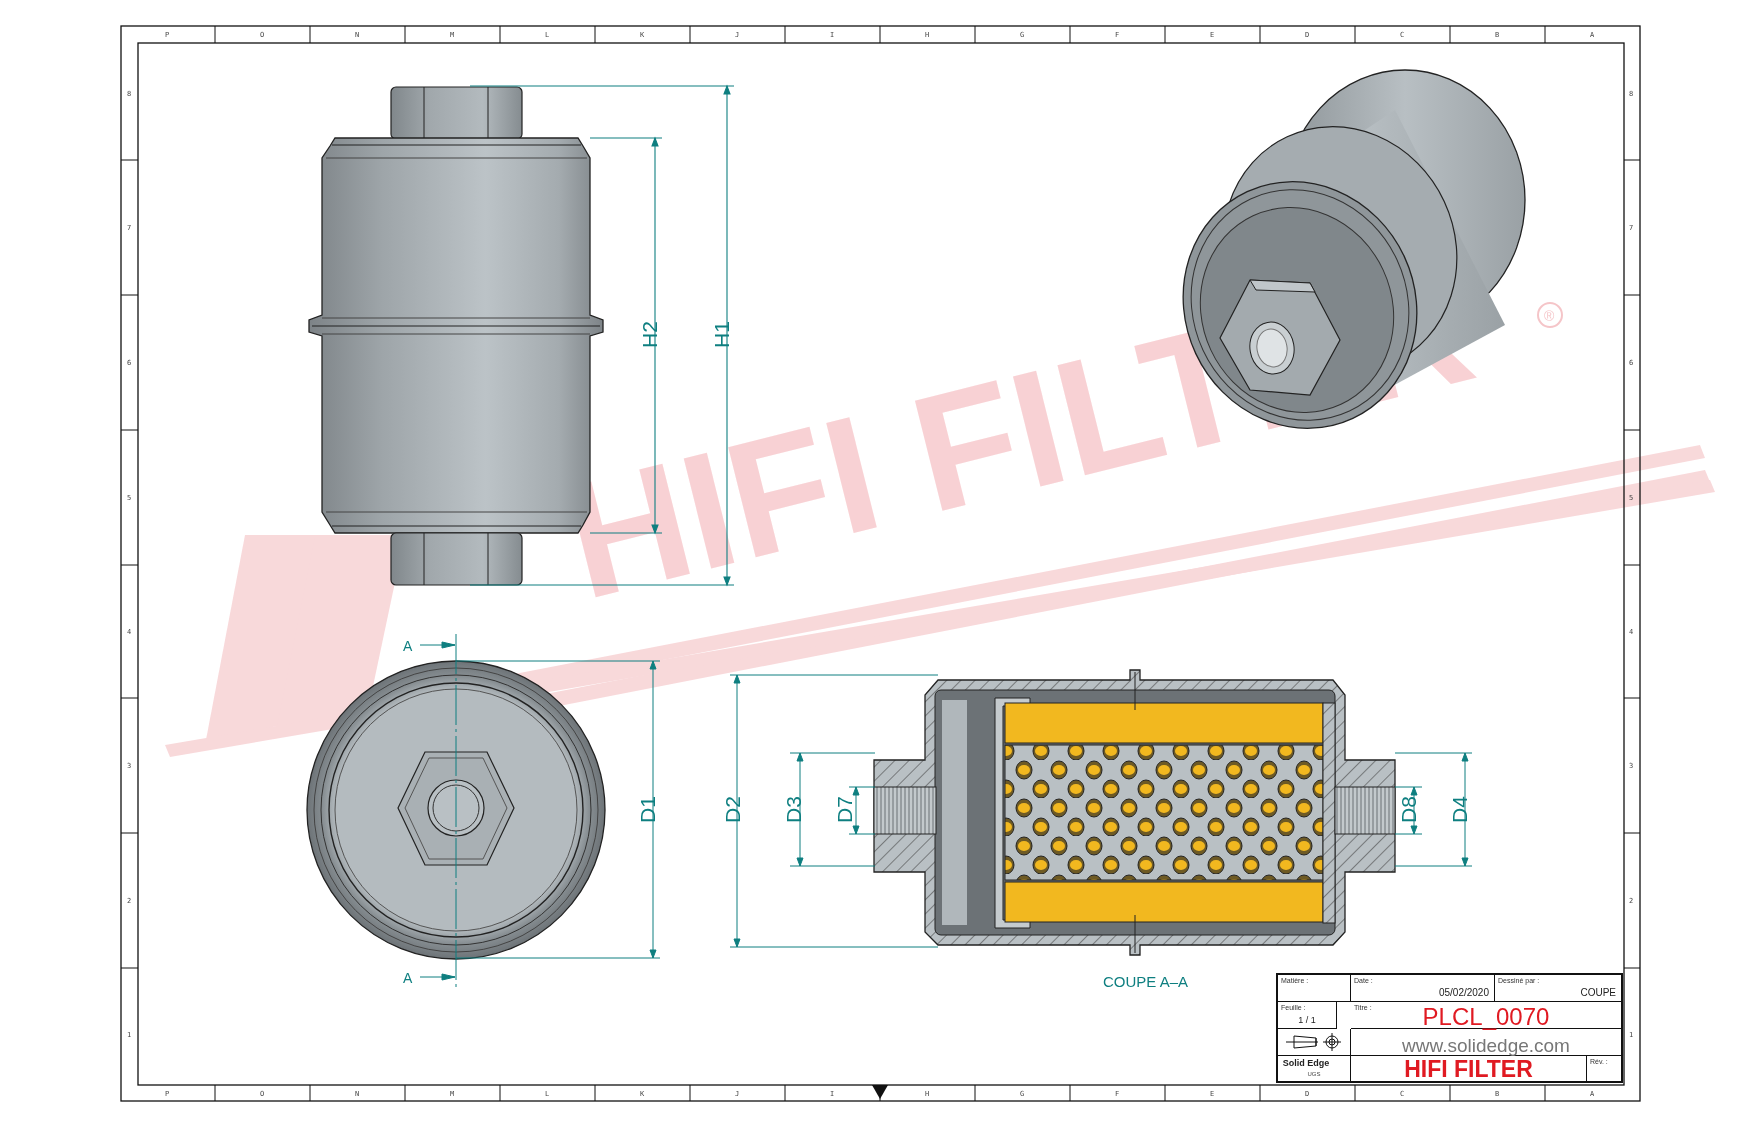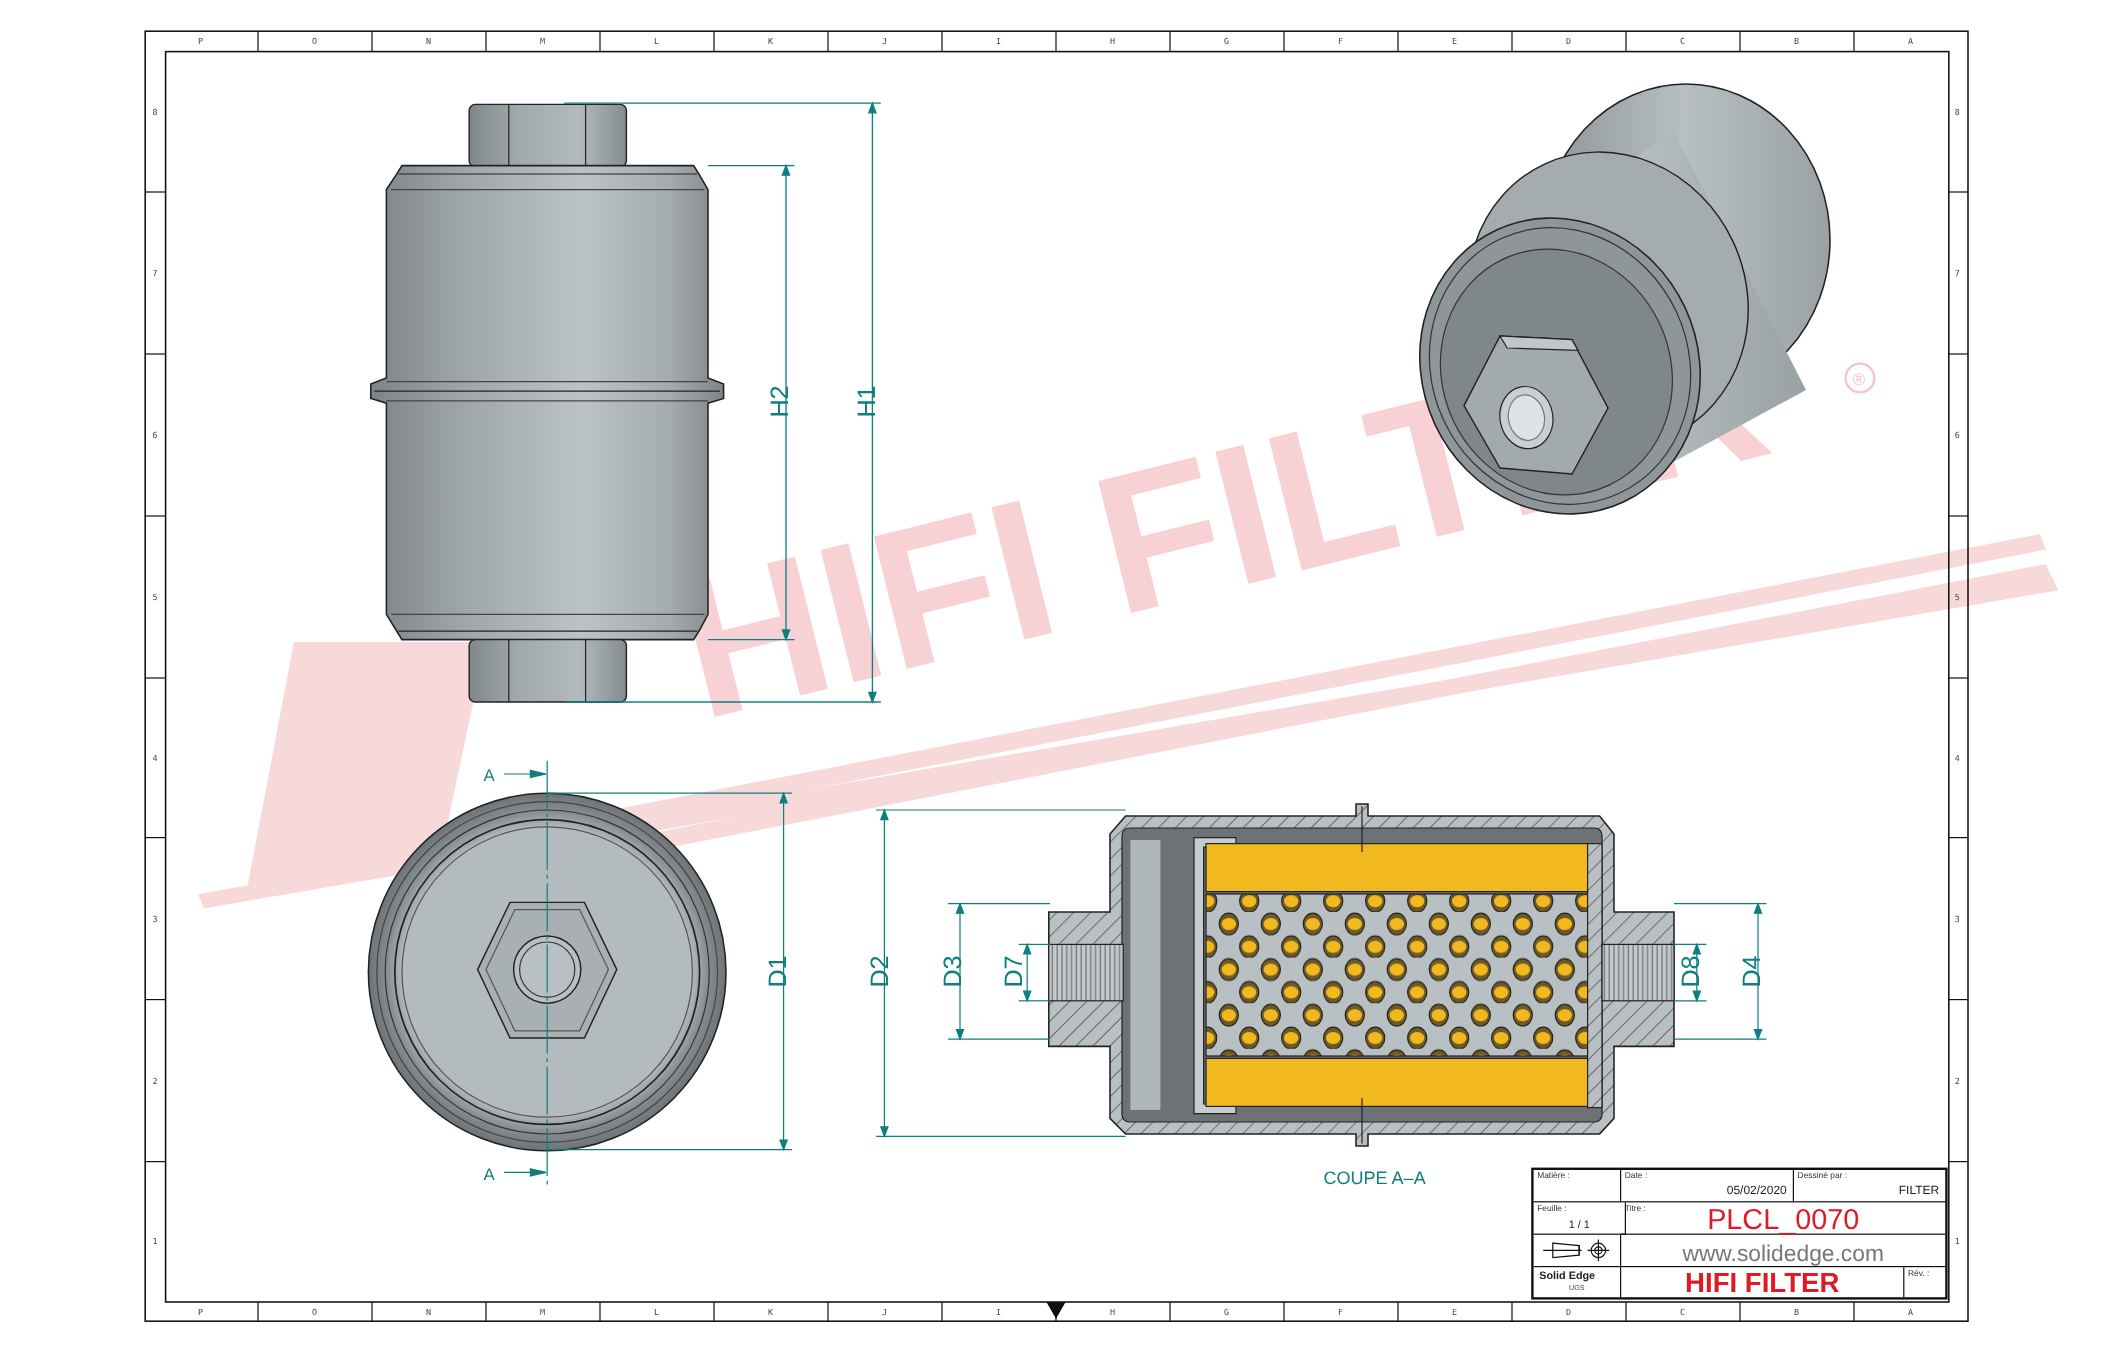--- a/index.html
+++ b/index.html
@@ -316,24 +316,24 @@
 
   <div class="tb-cell" style="left:0;top:0;width:73px;height:27px;border-right:1px solid #111;border-bottom:1px solid #111;">
     <span class="tb-label">Matière :</span>
   </div>
   <div class="tb-cell" style="left:73px;top:0;width:144px;height:27px;border-right:1px solid #111;border-bottom:1px solid #111;">
     <span class="tb-label">Date :</span>
     <span class="tb-value">05/02/2020</span>
   </div>
   <div class="tb-cell" style="left:217px;top:0;width:126px;height:27px;border-bottom:1px solid #111;">
     <span class="tb-label">Dessiné par :</span>
-    <span class="tb-value">FILTER</span>
-  </div>
-
-  <div class="tb-cell" style="left:0;top:27px;width:77px;height:27px;border-right:1px solid #111;border-bottom:1px solid #111;">
+    <span class="tb-value">COUPE</span>
+  </div>
+
+  <div class="tb-cell" style="left:0;top:27px;width:59px;height:27px;border-right:1px solid #111;border-bottom:1px solid #111;">
     <span class="tb-label">Feuille :</span>
     <span style="position:absolute;left:0;right:0;bottom:3px;text-align:center;font-size:9px;color:#222;">1 / 1</span>
   </div>
   <div class="tb-cell" style="left:73px;top:27px;width:270px;height:27px;border-bottom:1px solid #111;text-decoration:underline;">
     <span class="tb-label">Titre :</span>
     <span class="red-big" style="position:absolute;left:0;right:0;top:1px;text-align:center;font-size:24px;">PLCL_0070</span>
   </div>
 
   <div class="tb-cell" style="left:0;top:54px;width:73px;height:27px;border-right:1px solid #111;border-bottom:1px solid #111;">
     <svg width="73" height="27">

